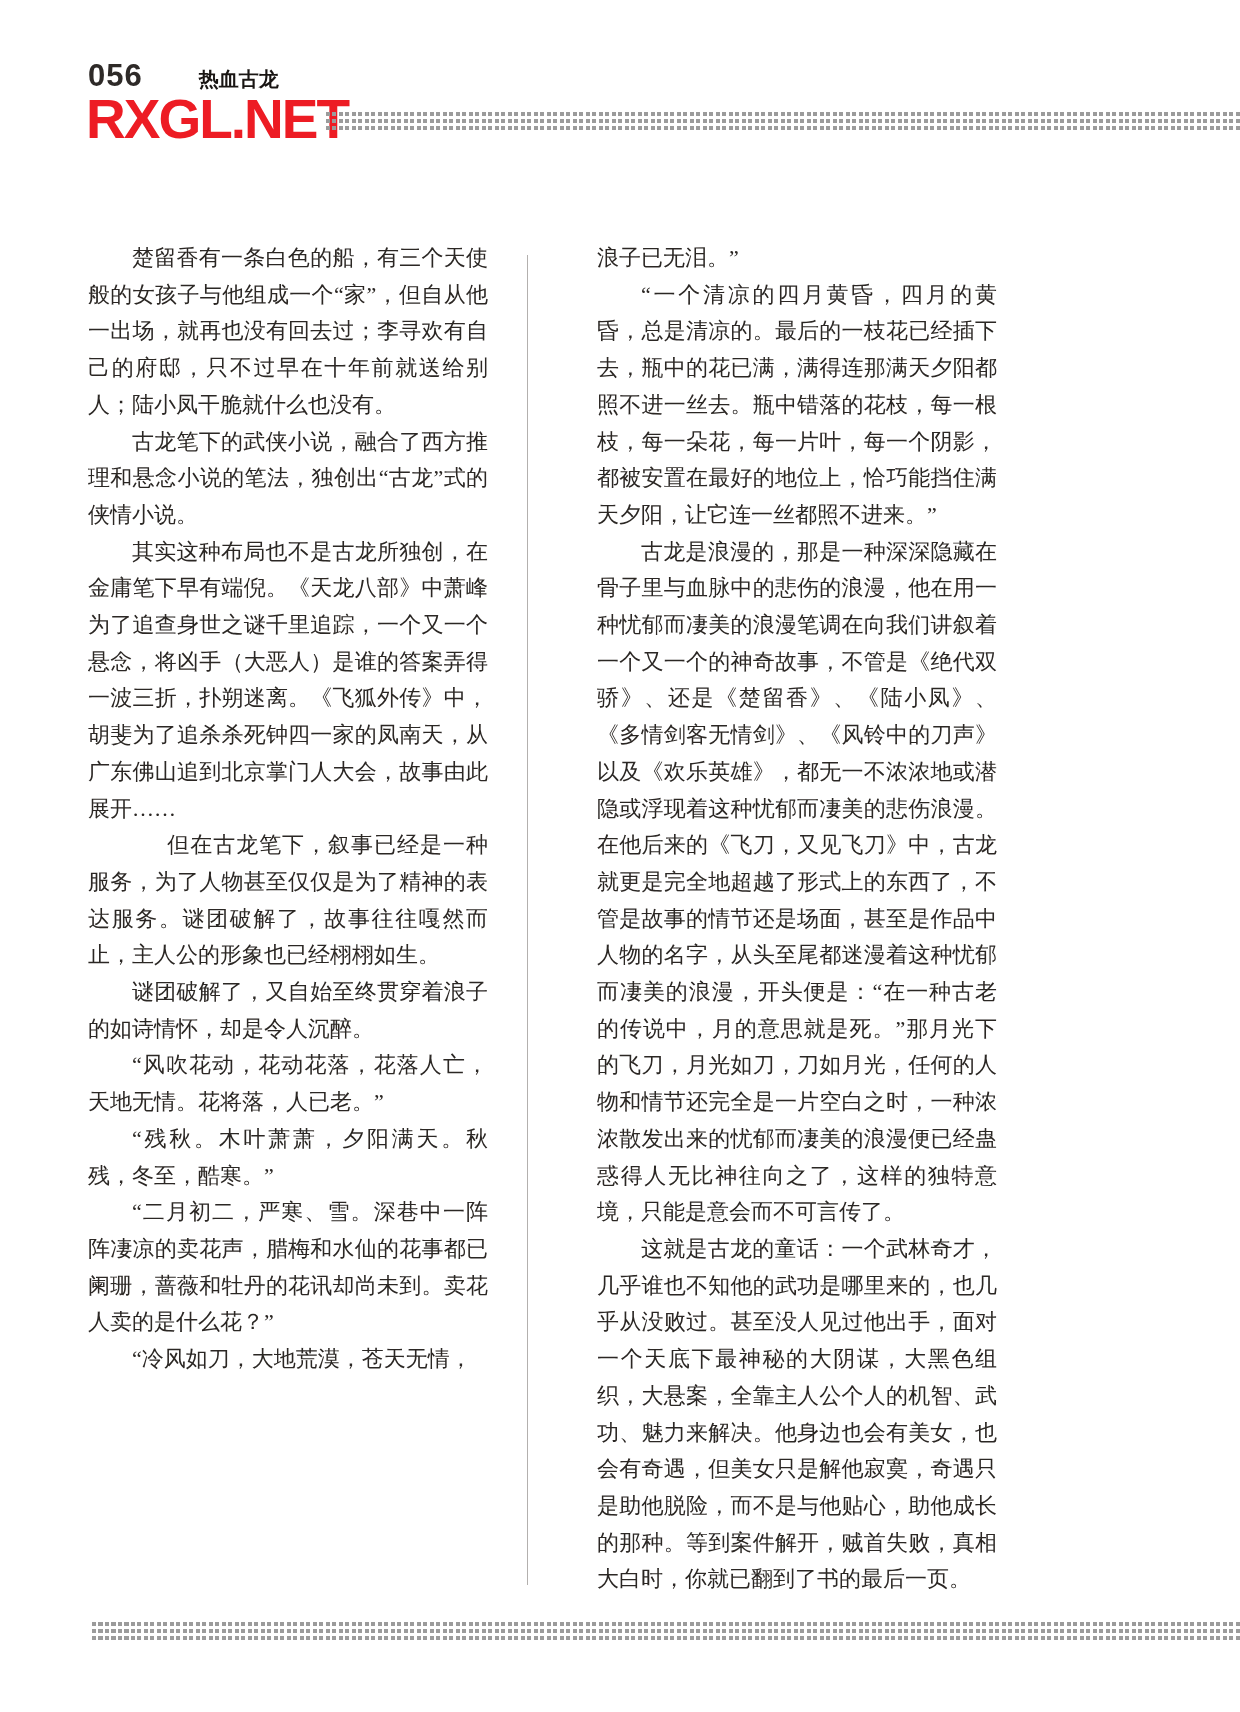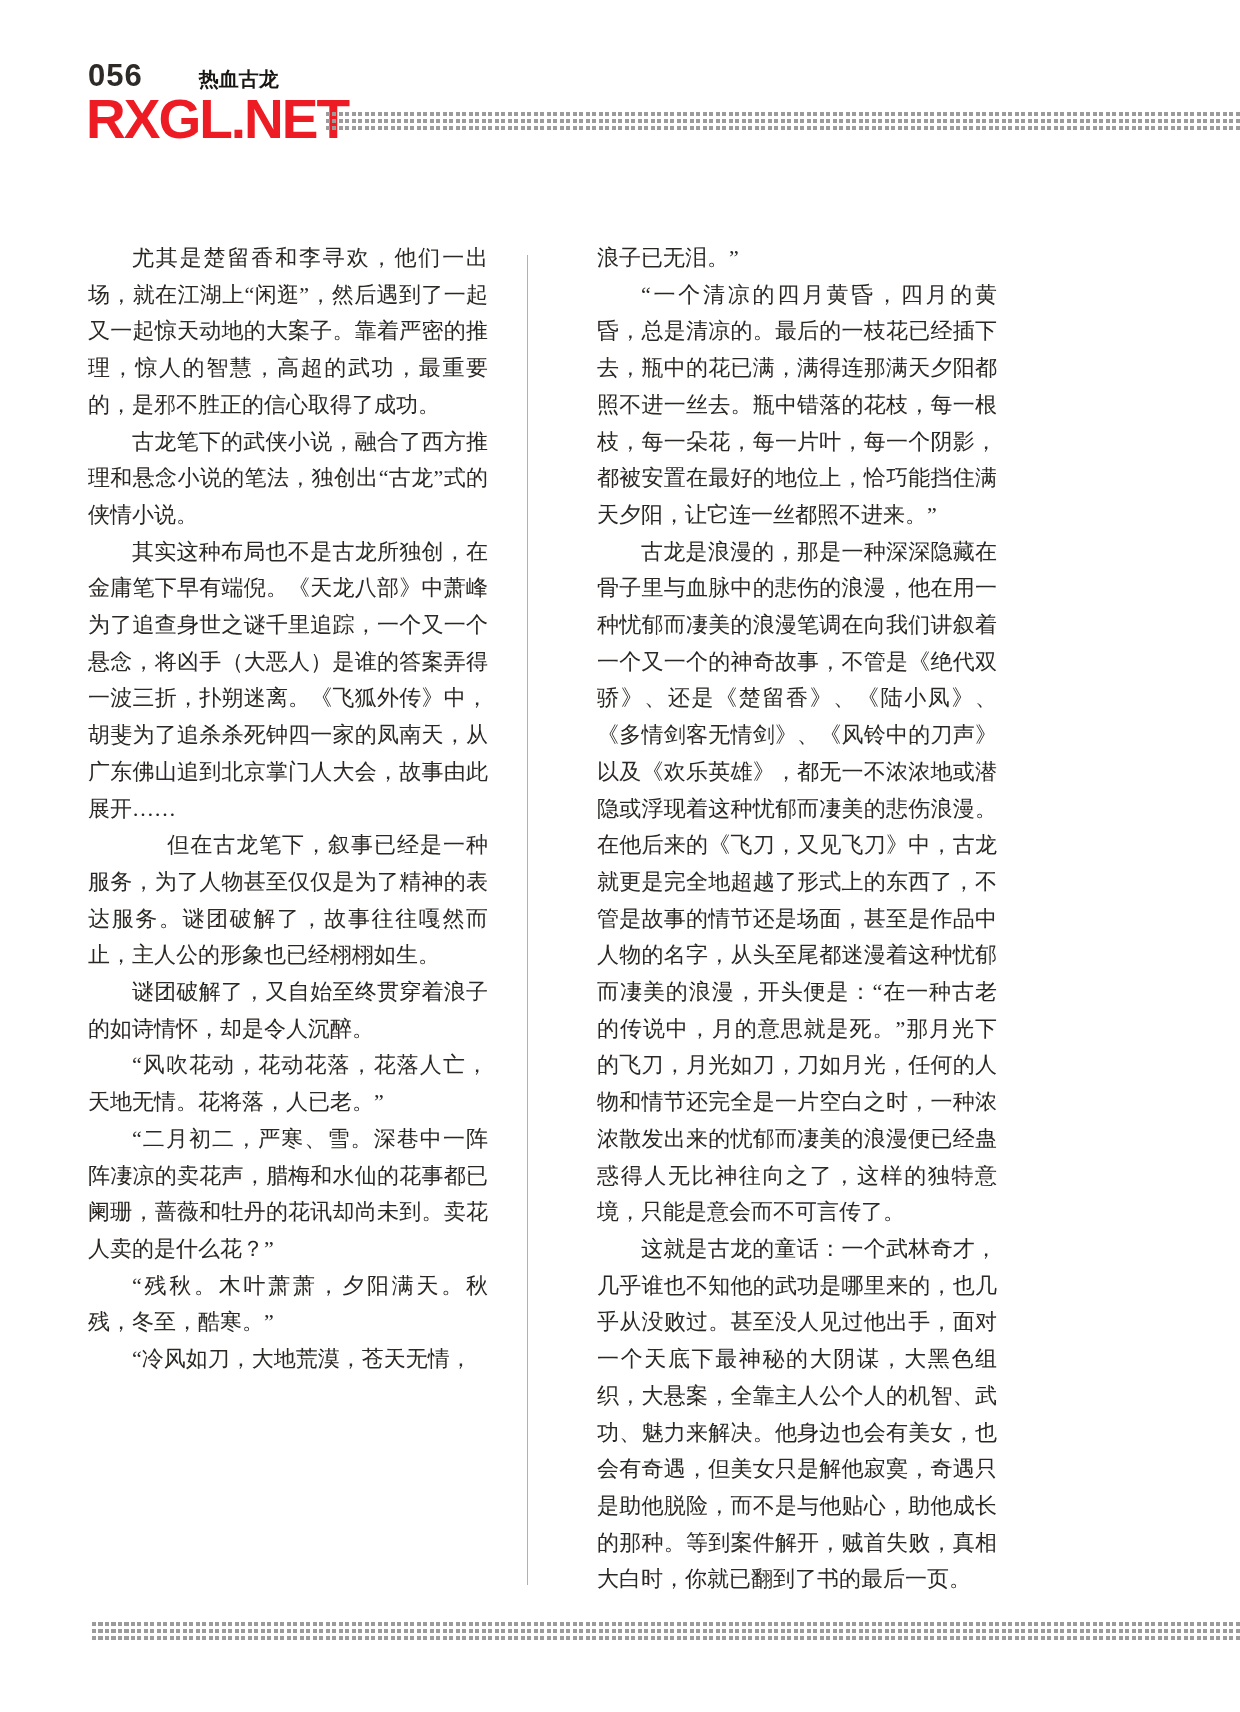--- a/index.html
+++ b/index.html
@@ -65,28 +65,28 @@
 
   <div class="brand" style="color: rgb(237, 28, 36);">RXGL.NET</div>
 
   <div class="dot-band top">
     <div class="dot-row"></div>
     <div class="dot-row"></div>
     <div class="dot-row"></div>
   </div>
 
   <div class="column left" id="col-left">
-      <p class="indent-normal">尤其是楚留香和李寻欢，他们一出场，就在江湖上“闲逛”，然后遇到了一起又一起惊天动地的大案子。靠着严密的推理，惊人的智慧，高超的武功，最重要的，是邪不胜正的信心取得了成功。</p>
+      <p class="indent-normal">楚留香有一条白色的船，有三个天使般的女孩子与他组成一个“家”，但自从他一出场，就再也没有回去过；李寻欢有自己的府邸，只不过早在十年前就送给别人；陆小凤干脆就什么也没有。</p>
       <p class="indent-normal">古龙笔下的武侠小说，融合了西方推理和悬念小说的笔法，独创出“古龙”式的侠情小说。</p>
       <p class="indent-normal">其实这种布局也不是古龙所独创，在金庸笔下早有端倪。《天龙八部》中萧峰为了追查身世之谜千里追踪，一个又一个悬念，将凶手（大恶人）是谁的答案弄得一波三折，扑朔迷离。《飞狐外传》中，胡斐为了追杀杀死钟四一家的凤南天，从广东佛山追到北京掌门人大会，故事由此展开……</p>
       <p class="indent-deep">但在古龙笔下，叙事已经是一种服务，为了人物甚至仅仅是为了精神的表达服务。谜团破解了，故事往往嘎然而止，主人公的形象也已经栩栩如生。</p>
       <p class="indent-normal">谜团破解了，又自始至终贯穿着浪子的如诗情怀，却是令人沉醉。</p>
       <p class="indent-normal">“风吹花动，花动花落，花落人亡，天地无情。花将落，人已老。”</p>
+      <p class="indent-normal">“残秋。木叶萧萧，夕阳满天。秋残，冬至，酷寒。”</p>
       <p class="indent-normal">“二月初二，严寒、雪。深巷中一阵阵凄凉的卖花声，腊梅和水仙的花事都已阑珊，蔷薇和牡丹的花讯却尚未到。卖花人卖的是什么花？”</p>
-      <p class="indent-normal">“残秋。木叶萧萧，夕阳满天。秋残，冬至，酷寒。”</p>
       <p class="indent-normal">“冷风如刀，大地荒漠，苍天无情，</p>
     </div>
 
   <div class="divider"></div>
 
   <div class="column right" id="col-right">
       <p class="indent-none">浪子已无泪。”</p>
       <p class="indent-normal">“一个清凉的四月黄昏，四月的黄昏，总是清凉的。最后的一枝花已经插下去，瓶中的花已满，满得连那满天夕阳都照不进一丝去。瓶中错落的花枝，每一根枝，每一朵花，每一片叶，每一个阴影，都被安置在最好的地位上，恰巧能挡住满天夕阳，让它连一丝都照不进来。”</p>
       <p class="indent-normal">古龙是浪漫的，那是一种深深隐藏在骨子里与血脉中的悲伤的浪漫，他在用一种忧郁而凄美的浪漫笔调在向我们讲叙着一个又一个的神奇故事，不管是《绝代双骄》、还是《楚留香》、《陆小凤》、《多情剑客无情剑》、《风铃中的刀声》以及《欢乐英雄》，都无一不浓浓地或潜隐或浮现着这种忧郁而凄美的悲伤浪漫。在他后来的《飞刀，又见飞刀》中，古龙就更是完全地超越了形式上的东西了，不管是故事的情节还是场面，甚至是作品中人物的名字，从头至尾都迷漫着这种忧郁而凄美的浪漫，开头便是：“在一种古老的传说中，月的意思就是死。”那月光下的飞刀，月光如刀，刀如月光，任何的人物和情节还完全是一片空白之时，一种浓浓散发出来的忧郁而凄美的浪漫便已经蛊惑得人无比神往向之了，这样的独特意境，只能是意会而不可言传了。</p>
       <p class="indent-normal">这就是古龙的童话：一个武林奇才，几乎谁也不知他的武功是哪里来的，也几乎从没败过。甚至没人见过他出手，面对一个天底下最神秘的大阴谋，大黑色组织，大悬案，全靠主人公个人的机智、武功、魅力来解决。他身边也会有美女，也会有奇遇，但美女只是解他寂寞，奇遇只是助他脱险，而不是与他贴心，助他成长的那种。等到案件解开，贼首失败，真相大白时，你就已翻到了书的最后一页。</p>

